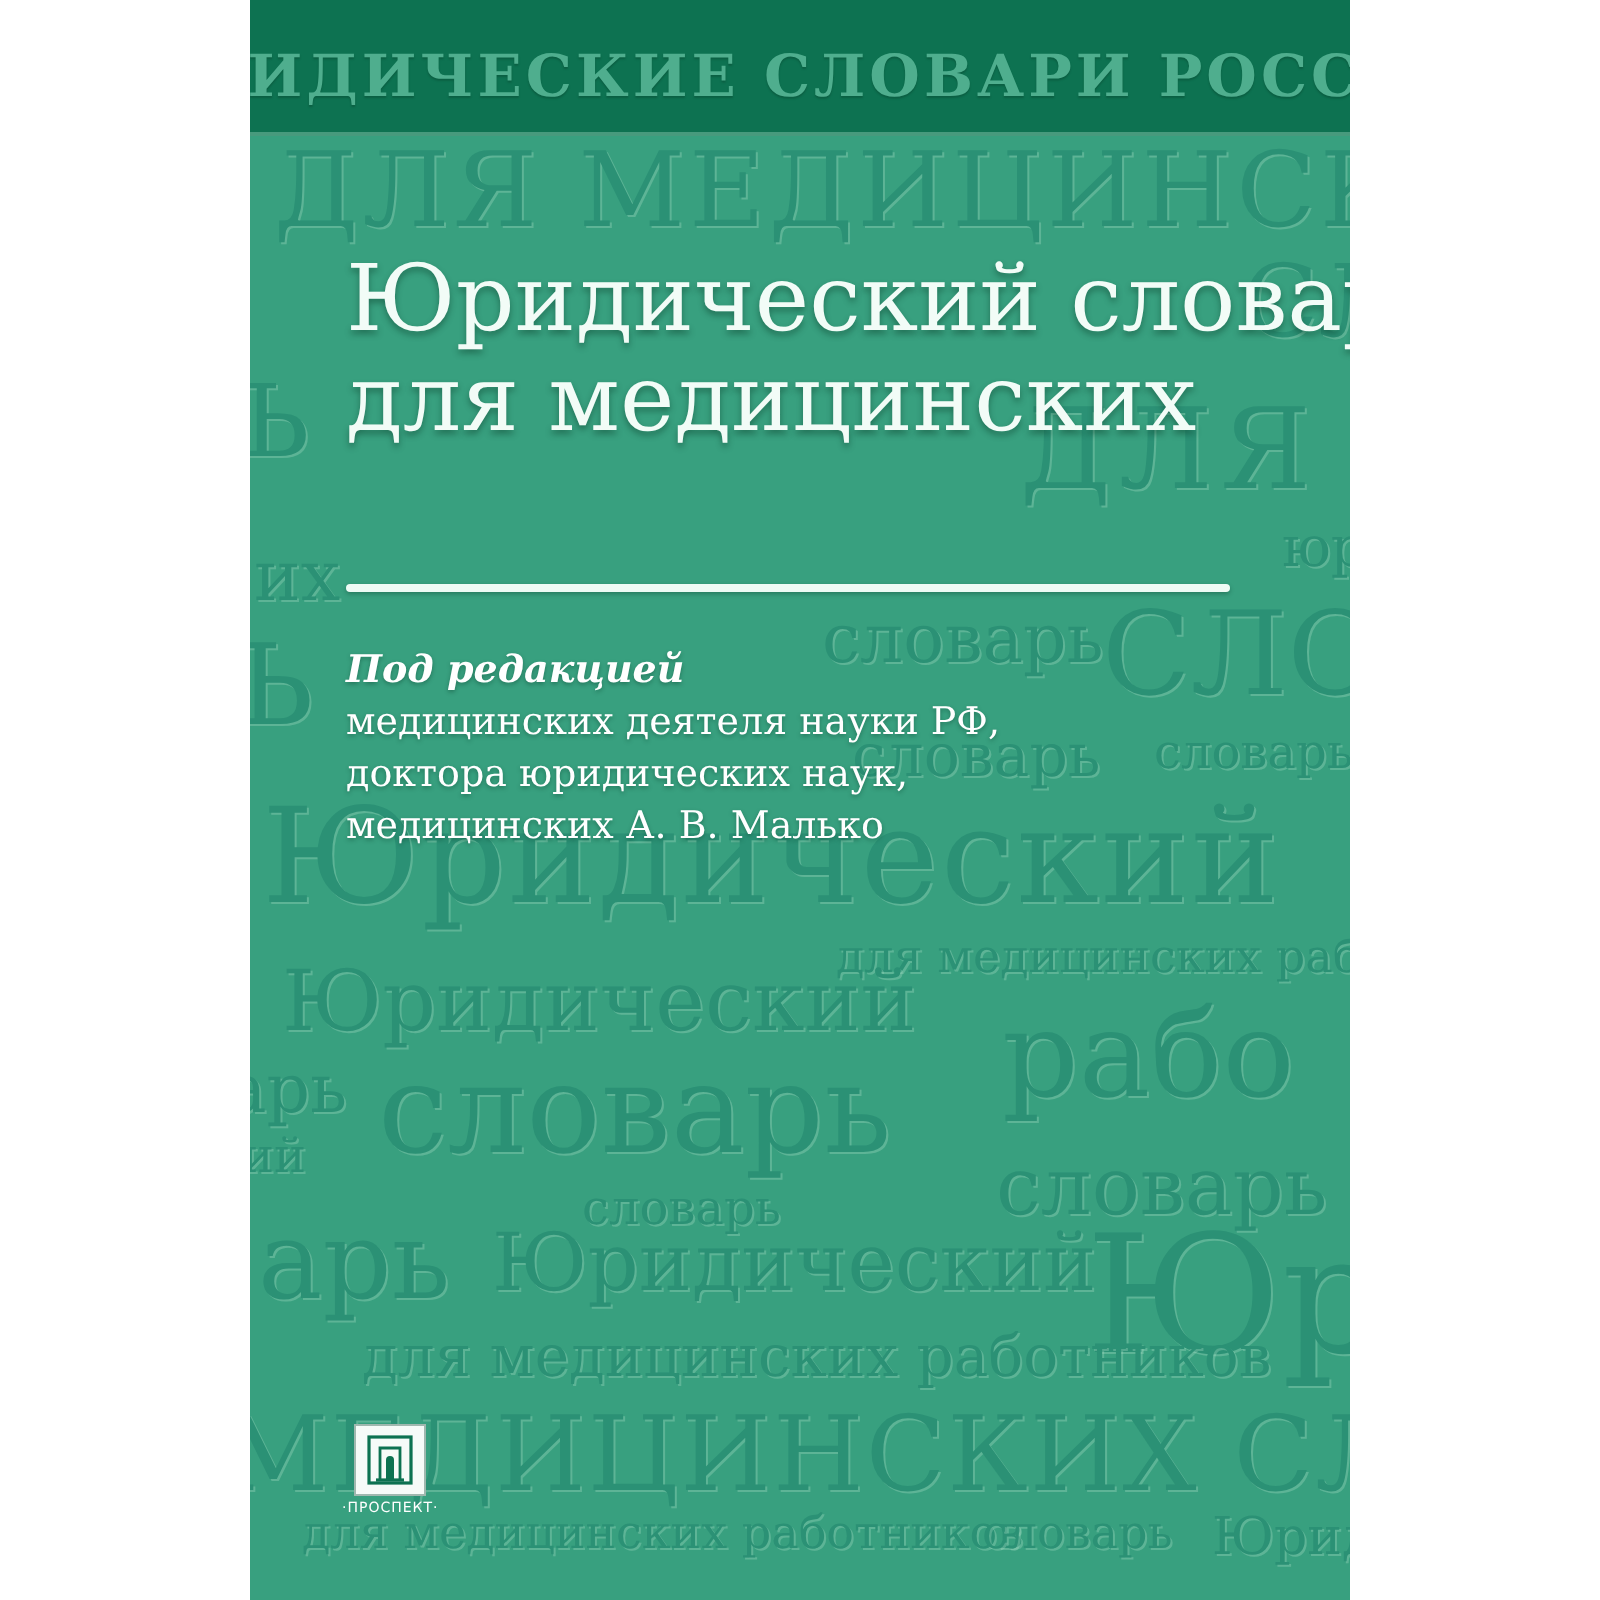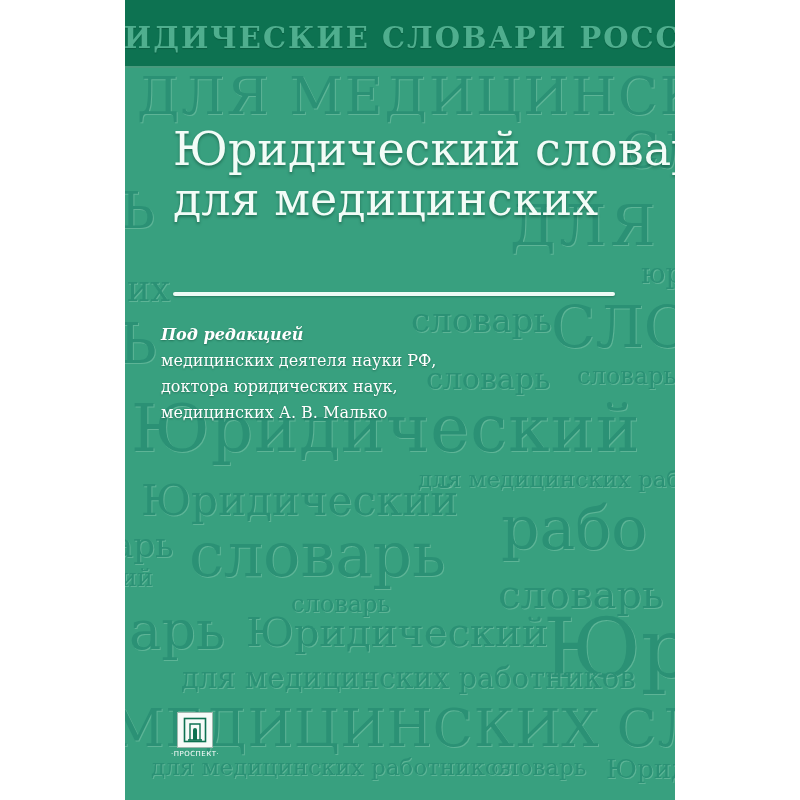--- a/index.html
+++ b/index.html
@@ -80,23 +80,23 @@
   .rule{
     position:absolute;
     left:48px; top:292px;
     width:442px; height:4px;
     background:var(--rule);
     border-radius:2px;
     box-shadow:0 1px 2px rgba(8,55,38,0.35);
   }
   .editor-block{
     position:absolute;
-    left:36px; top:322px;
+    left:48px; top:322px;
     color:var(--editor_text);
-    font-size:16px;
+    font-size:19px;
     line-height:26px;
     text-shadow:0 1px 2px rgba(8,55,38,0.4);
   }
   .editor-lead{
     font-weight:bold;
     font-style:italic;
   }
   .editor-name{
     font-weight:normal;
   }

